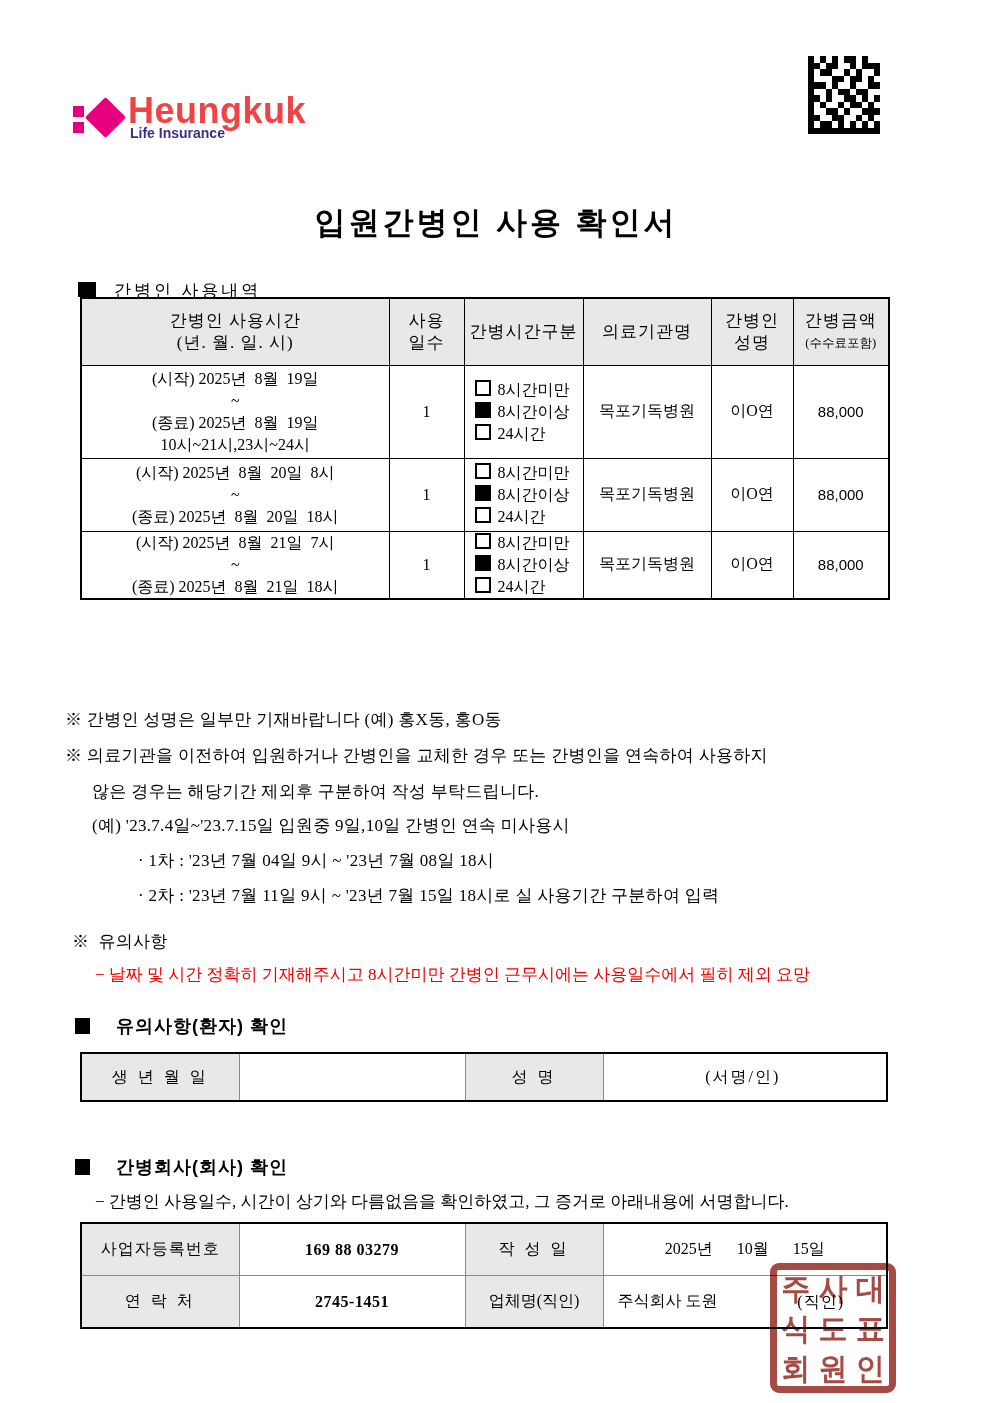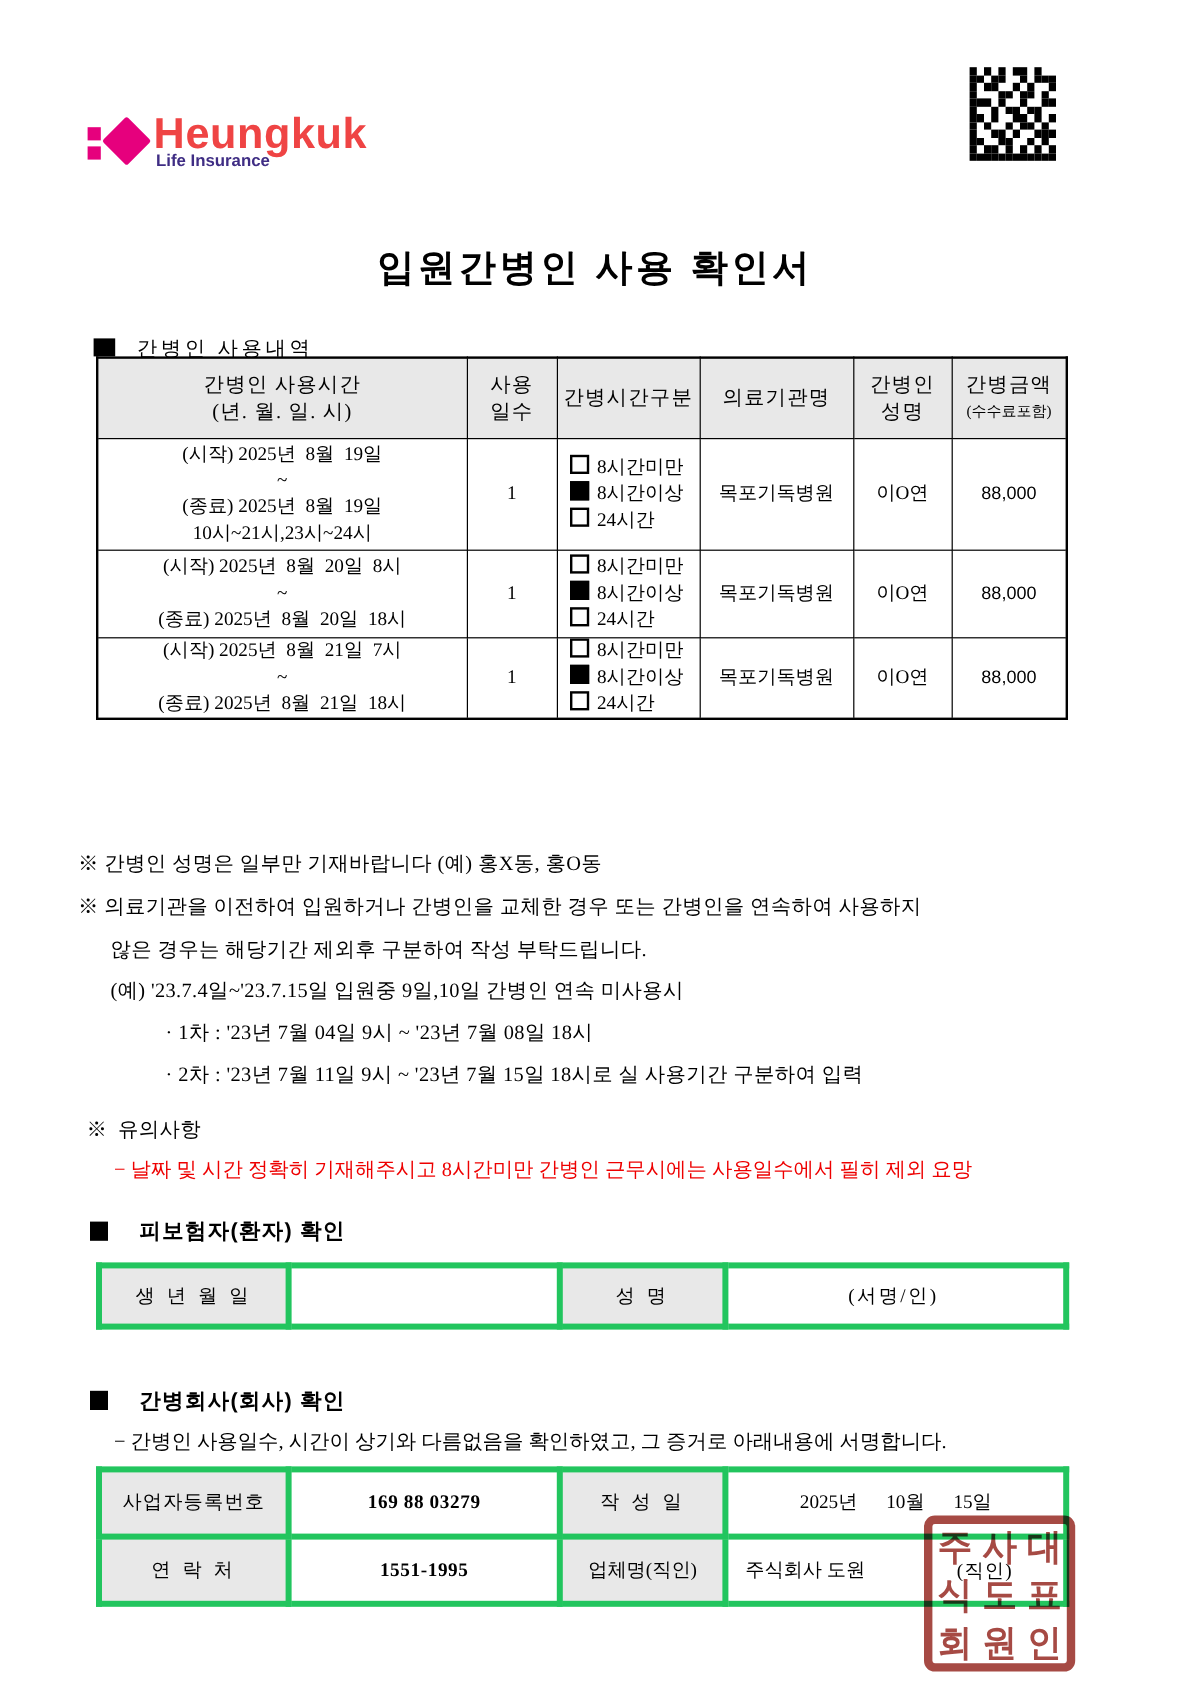--- a/index.html
+++ b/index.html
@@ -40,21 +40,21 @@
   .chk-box{display:inline-block;width:12px;height:12px;border:2px solid #000;margin-right:7px;vertical-align:-1px;background:#fff;}
   .chk-box.filled{background:#000;}
   #main-table .amount{font-family:"Liberation Sans",sans-serif;font-size:15px;}
 
   
   .note-line{position:absolute;font-size:17px;letter-spacing:0.3px;white-space:pre;}
   .red{color:#ee0000;}
 
   
   .form-table{border:2px solid #000;width:806px;font-size:16px;}
-  .form-table td{border:5px solid #22c55e;text-align:center;vertical-align:middle;padding:0;}
+  .form-table td{border:1px solid #22c55e;text-align:center;vertical-align:middle;padding:0;}
   .form-table .lbl{background:#e8e8e8;letter-spacing:3px;}
   #insured-table{left:80px;top:1052px;}
   #insured-table td{height:46px;}
   #company-table{left:80px;top:1222px;}
   #company-table td{height:51px;}
   .sign-cell{text-align:right;padding-right:4px !important;letter-spacing:2px;}
   .num{font-weight:bold;letter-spacing:0.5px;}
   .firm-cell{position:relative;text-align:left !important;padding-left:14px !important;}
   .seal-hint{position:absolute;right:42px;top:16px;letter-spacing:1px;}
 
@@ -323,21 +323,21 @@
   <div class="note-line" style="left:65px;top:708px;">※ 간병인 성명은 일부만 기재바랍니다 (예) 홍X동, 홍O동</div>
   <div class="note-line" style="left:92px;top:780px;">않은 경우는 해당기간 제외후 구분하여 작성 부탁드립니다.</div>
   <div class="note-line" style="left:92px;top:814px;">(예) '23.7.4일~'23.7.15일 입원중 9일,10일 간병인 연속 미사용시</div>
   <div class="note-line" style="left:138px;top:849px;">· 1차 : '23년 7월 04일 9시 ~ '23년 7월 08일 18시</div>
   <div class="note-line" style="left:138px;top:884px;">· 2차 : '23년 7월 11일 9시 ~ '23년 7월 15일 18시로 실 사용기간 구분하여 입력</div>
 
   <div class="note-line" style="left:72px;top:930px;">※  유의사항</div>
   <div class="note-line red" style="left:95px;top:963px;letter-spacing:0;">− 날짜 및 시간 정확히 기재해주시고 8시간미만 간병인 근무시에는 사용일수에서 필히 제외 요망</div>
 
   <div class="abs sec-head-bold" style="left:75px;top:1014px;">
-    <span class="sec-mark2"></span><span>피보험자(환자) 확인</span>
+    <span class="sec-mark2"></span><span>유의사항(환자) 확인</span>
   </div>
   <table id="insured-table" class="abs form-table">
     <colgroup>
         <col style="width:158px">
         <col style="width:226px">
         <col style="width:138px">
         <col style="width:284px">
       </colgroup>
     <tbody>
         <tr>
@@ -363,21 +363,21 @@
       </colgroup>
     <tbody>
         <tr>
       <td class="lbl" style="letter-spacing:1px">사업자등록번호</td>
       <td class="num">169 88 03279</td>
       <td class="lbl">작 성 일</td>
       <td class="pre">2025년      10월      15일</td>
     </tr>
     <tr>
       <td class="lbl">연 락 처</td>
-      <td class="num">1551-1995</td>
+      <td class="num">2745-1451</td>
       <td class="lbl" style="letter-spacing:0px">업체명(직인)</td>
       <td class="firm-cell">
         <span>주식회사 도원</span>
         <span class="seal-hint">(직인)</span>
       </td>
     </tr>
   </tbody>
     </table>
 
   <div id="stamp" class="abs">

